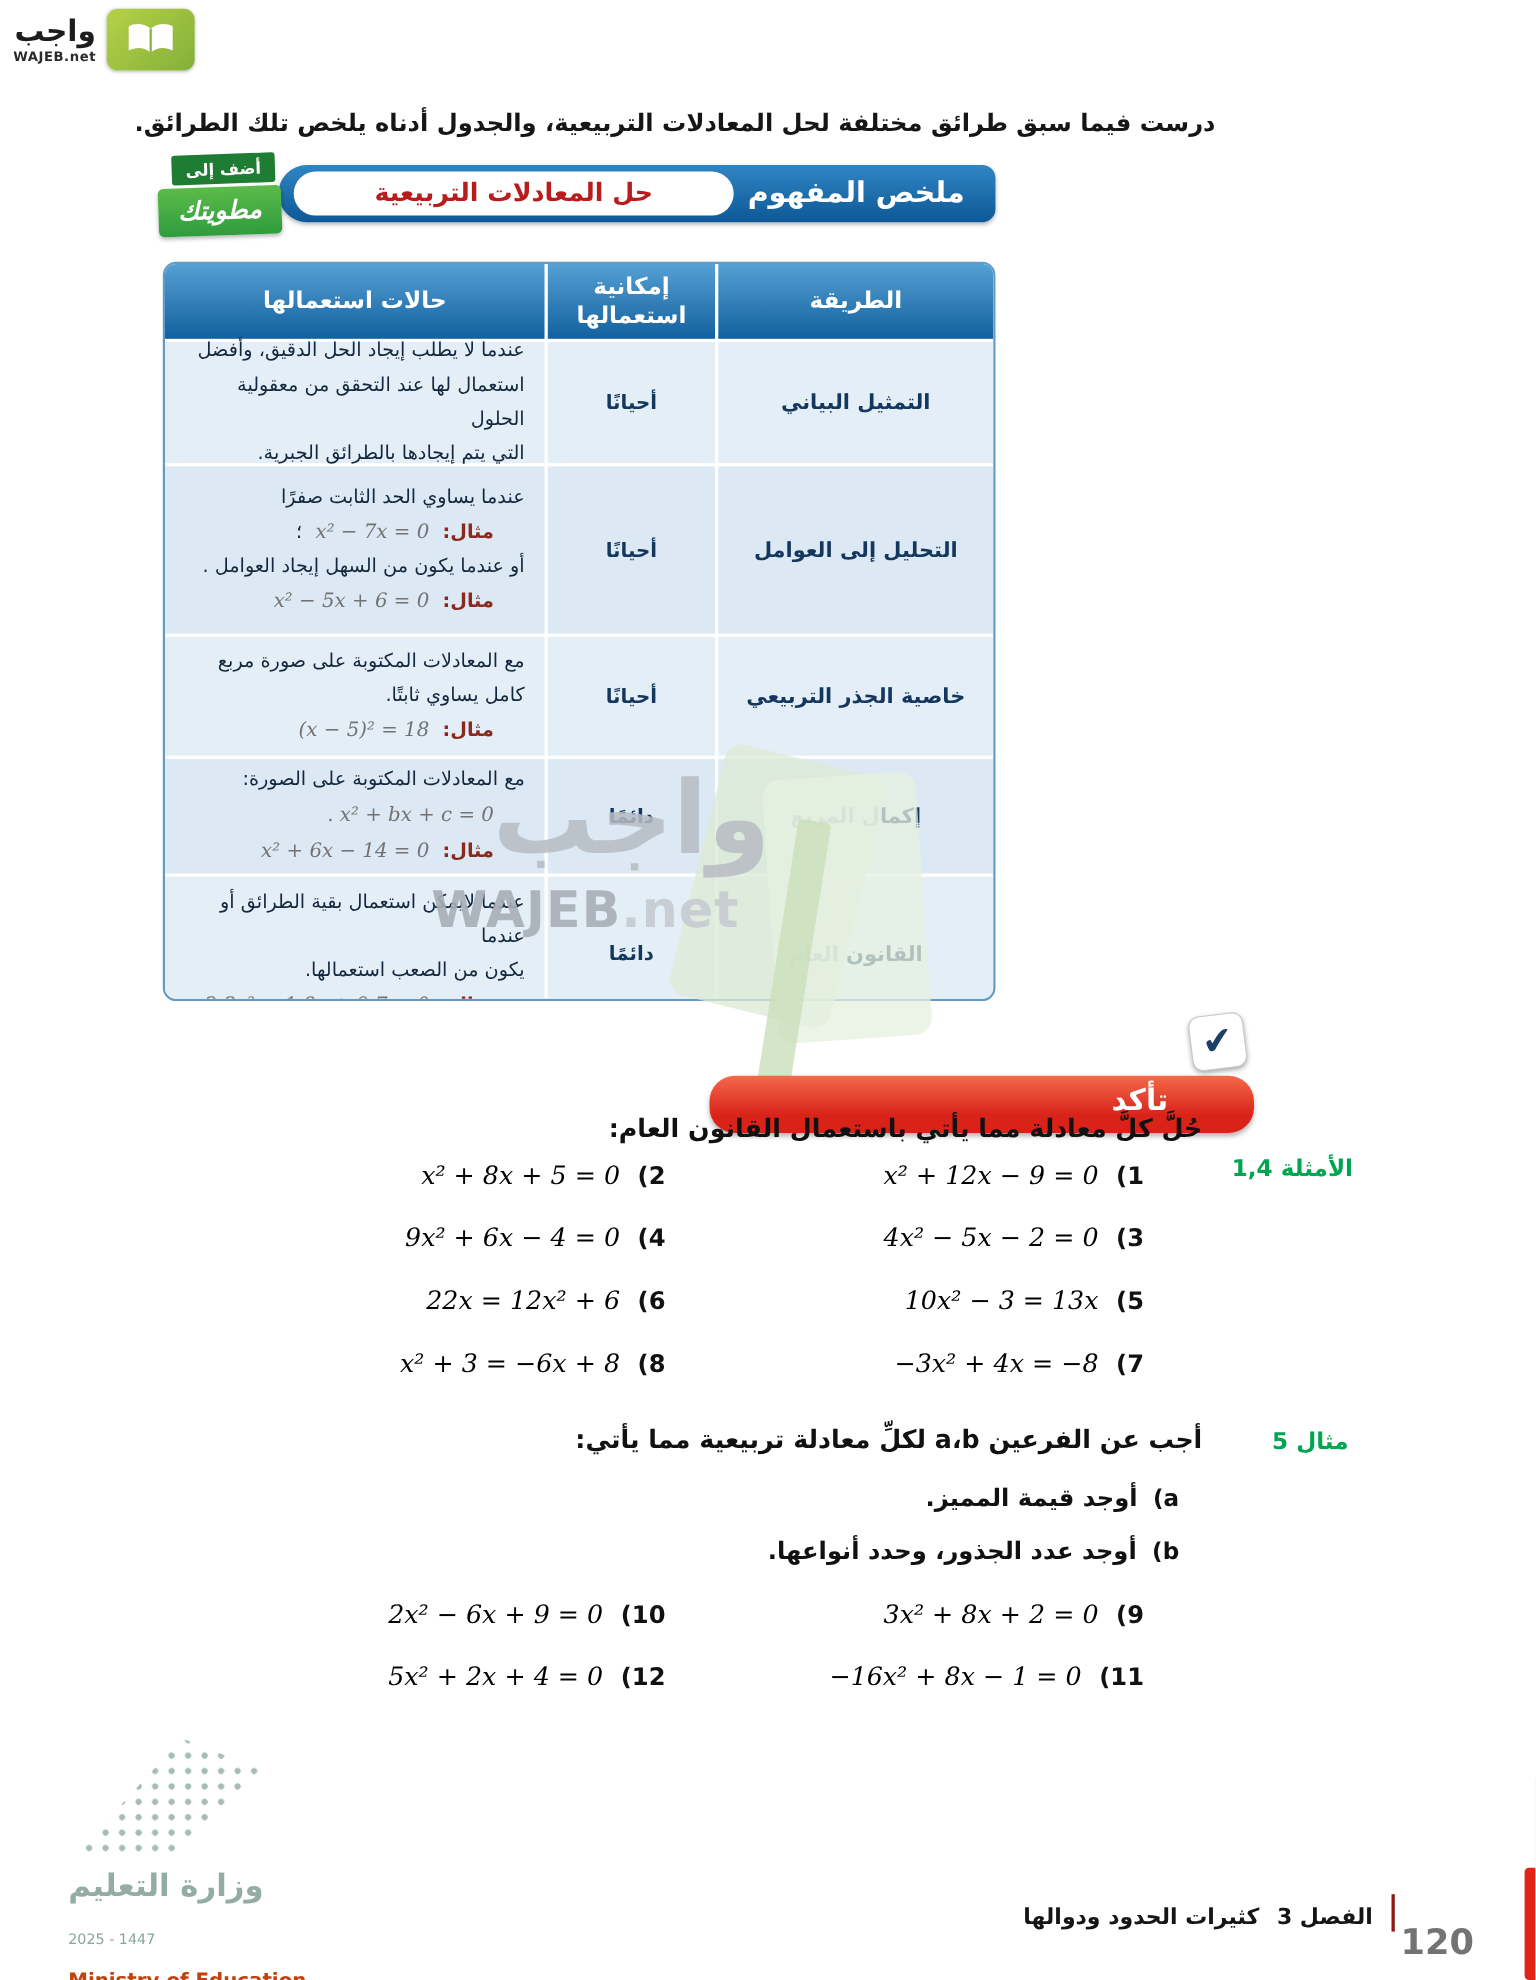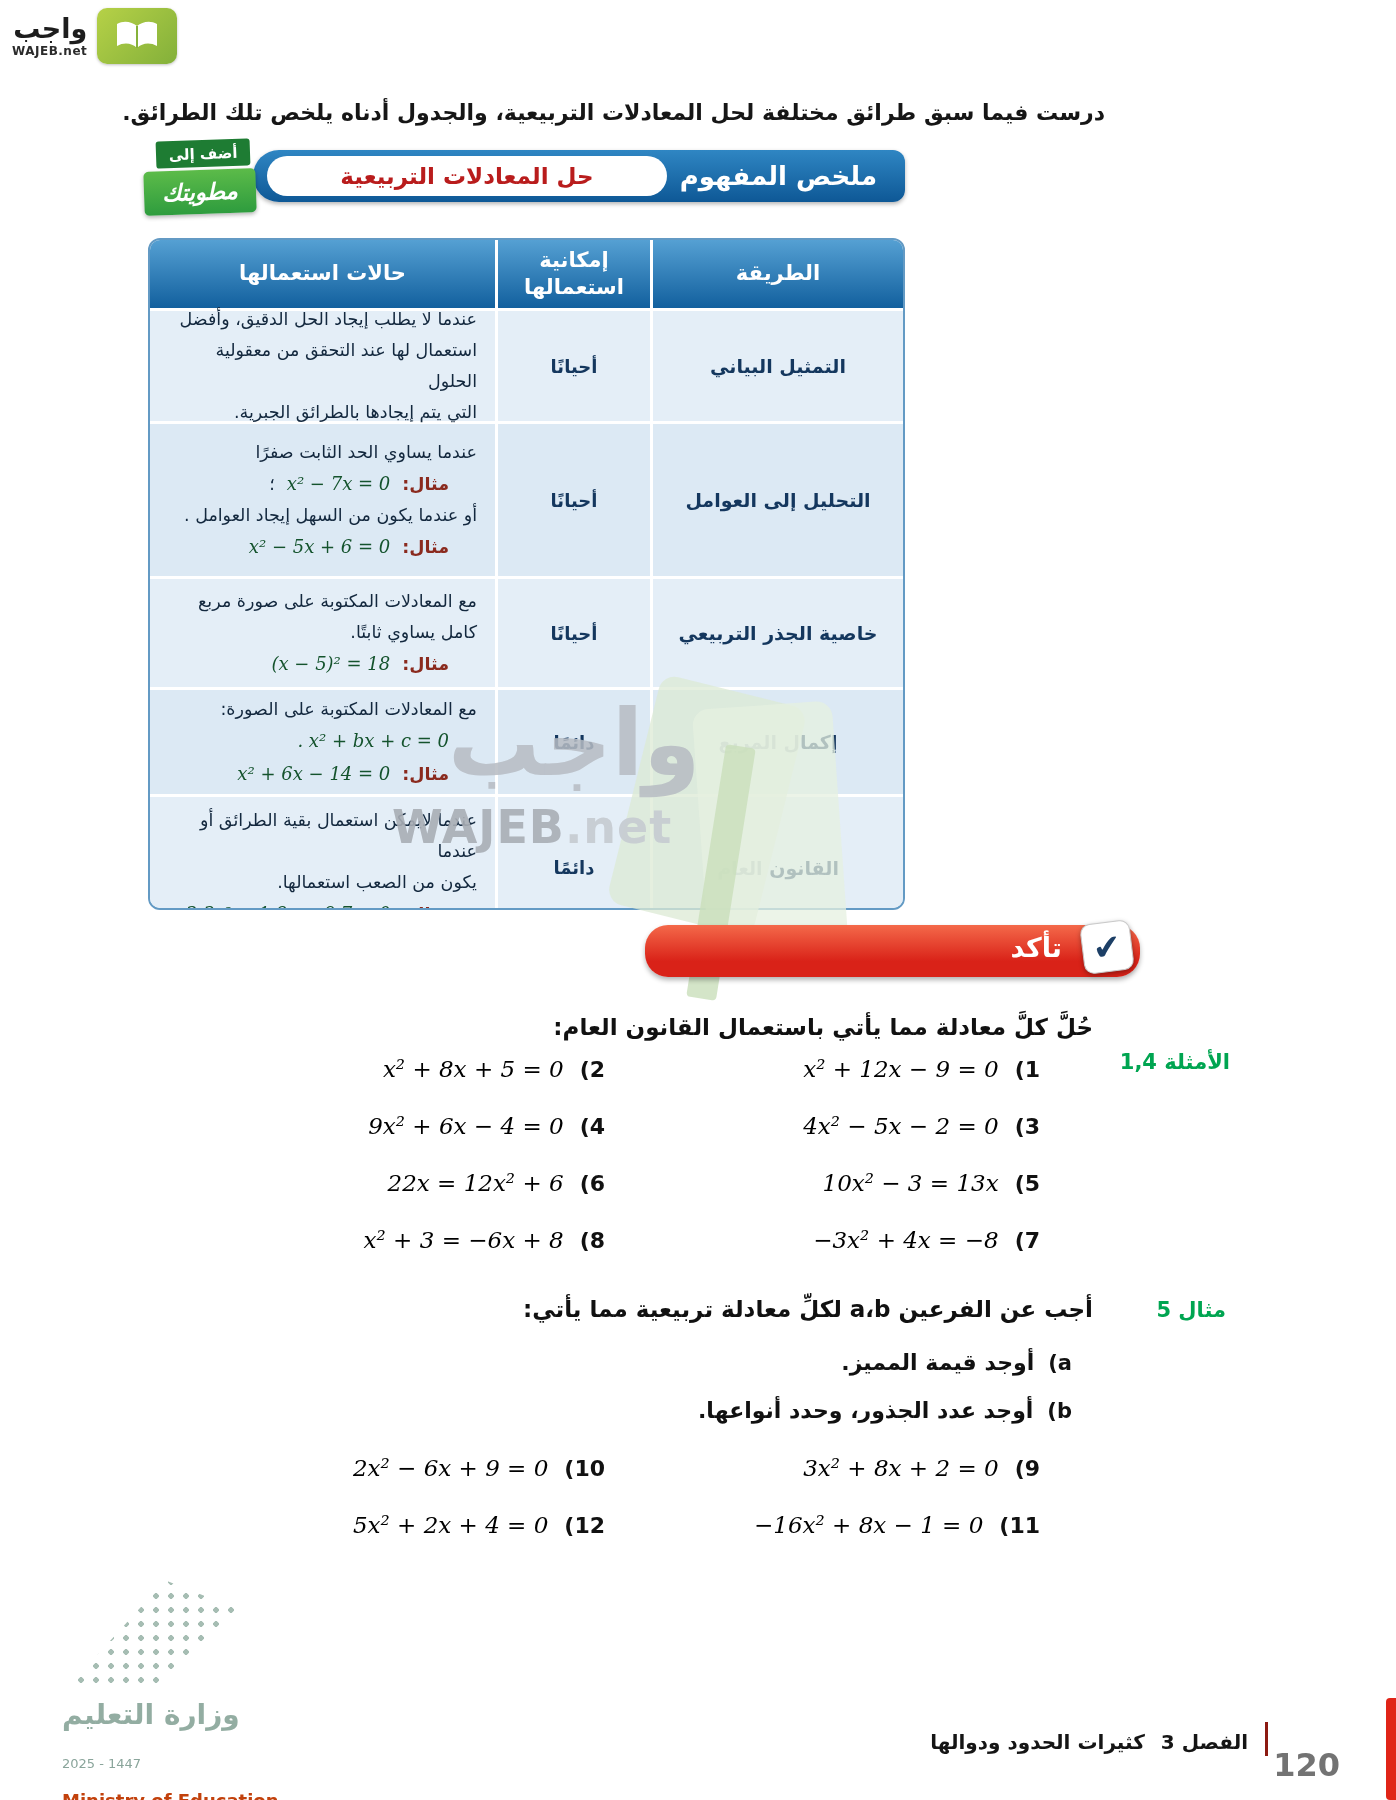--- a/index.html
+++ b/index.html
@@ -43,36 +43,36 @@
   .cell.hdr { background:linear-gradient(180deg,#55a0d3,#12609e); color:#fff; font-weight:bold; font-size:21px;
               text-align:center; line-height:1.3; padding:0 14px; direction:rtl; }
   .cell.method { color:#14375e; font-weight:bold; font-size:19px; direction:rtl; text-align:center; padding:0 8px; }
   .cell.poss { color:#14375e; font-weight:bold; font-size:18px; direction:rtl; }
   .cell.cases { flex-direction:column; align-items:stretch; justify-content:center; padding:8px 18px;
                 color:#13283e; font-size:17.5px; line-height:1.78; direction:rtl; }
   .case-text { text-align:right; }
   .case-ex { display:flex; direction:rtl; gap:12px; align-items:baseline; padding-right:28px; }
   .ex-label { color:#8a2a1e; font-weight:bold; }
   .case-math { direction:ltr; unicode-bidi:isolate; font-family:"DejaVu Serif", serif; font-style:italic;
-               color:#14532d; font-size:18px; }
+               color:#737373; font-size:18px; }
   .case-punct { color:#13283e; }
 
   
   .wm-book-a { left:632px; top:688px; width:150px; height:235px; background:#dcead4; opacity:.75;
                border-radius:16px; transform:rotate(14deg); }
   .wm-book-b { left:700px; top:705px; width:140px; height:240px; background:#e6f0e0; opacity:.75;
                border-radius:16px; transform:rotate(-4deg); }
   .wm-ribbon { left:706px; top:745px; width:30px; height:255px; background:#c9deba; opacity:.8;
                transform:rotate(9deg); border-radius:4px; }
   .wm-ar { left:448px; top:698px; font-size:92px; font-weight:bold; color:#b7bcc3; direction:rtl; opacity:.85; line-height:1; }
   .wm-en { left:392px; top:800px; font-size:46px; font-weight:bold; color:#a9aeb5; opacity:.9; letter-spacing:1px; }
   .wm-en .dom { color:#c6cbd1; }
 
   
-  .banner { left:645px; top:925px; width:495px; height:52px; border-radius:23px;
+  .banner { left:645px; top:978px; width:495px; height:52px; border-radius:23px;
             background:linear-gradient(180deg,#f4694a,#d92218 70%); box-shadow:0 3px 5px rgba(0,0,0,.3); }
   .banner-label { position:absolute; right:78px; top:0; line-height:45px; color:#fff; font-weight:bold;
                   font-size:27px; direction:rtl; }
   .banner-icon { left:1082px; top:922px; width:50px; height:50px; background:#fff; border:1px solid #c9c9c9;
                  border-radius:10px; transform:rotate(-7deg); box-shadow:0 2px 5px rgba(0,0,0,.35);
                  display:flex; align-items:center; justify-content:center; }
   .check-glyph { color:#1c3f66; font-size:34px; font-weight:bold; line-height:1; }
 
   
   .instr { font-size:23px; font-weight:bold; color:#111; direction:rtl; }

